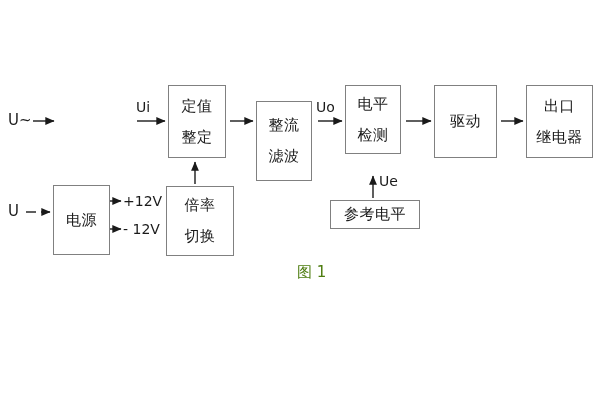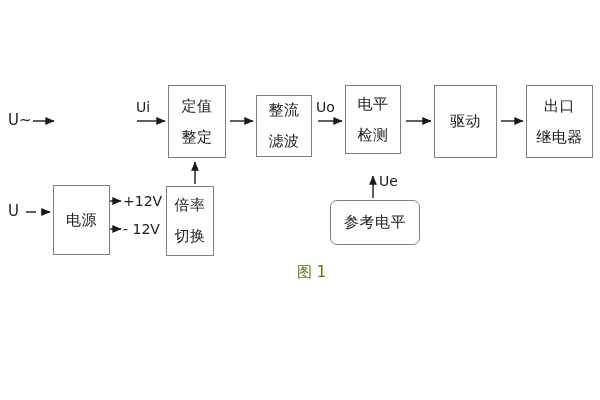--- a/index.html
+++ b/index.html
@@ -133,21 +133,21 @@
       <line x1="373" y1="198" x2="373" y2="176" stroke="#1a1a1a" stroke-width="1.4" marker-end="url(#ah)"></line>
     </g>
   </svg>
 
 
   <div class="box" style="left:168px; top:85px; width:58px; height:73px;">
     <span class="ln">定值</span>
     <span class="ln">整定</span>
   </div>
 
-  <div class="box" style="left:256px; top:95px; width:56px; height:62px;">
+  <div class="box" style="left:256px; top:101px; width:56px; height:80px;">
     <span class="ln">整流</span>
     <span class="ln">滤波</span>
   </div>
 
   <div class="box" style="left:345px; top:85px; width:56px; height:69px;">
     <span class="ln">电平</span>
     <span class="ln">检测</span>
   </div>
 
   <div class="box single" style="left:434px; top:85px; width:63px; height:73px;">
@@ -156,26 +156,26 @@
 
   <div class="box" style="left:526px; top:85px; width:67px; height:73px;">
     <span class="ln">出口</span>
     <span class="ln">继电器</span>
   </div>
 
   <div class="box single" style="left:53px; top:185px; width:57px; height:70px;">
     <span class="ln">电源</span>
   </div>
 
-  <div class="box" style="left:166px; top:186px; width:48px; height:70px;">
+  <div class="box" style="left:166px; top:186px; width:68px; height:70px;">
     <span class="ln">倍率</span>
     <span class="ln">切换</span>
   </div>
 
-  <div class="box single" style="left:330px; top:200px; width:90px; height:45px;border-radius:7px;">
+  <div class="box single" style="left:330px; top:200px; width:90px; height:29px;">
     <span class="ln">参考电平</span>
   </div>
 
   <div class="lbl big" style="left:8px; top:113px;">U~</div>
 
   <div class="lbl" style="left:136px; top:100px;">Ui</div>
 
   <div class="lbl" style="left:316px; top:100px;">Uo</div>
 
   <div class="lbl big" style="left:8px; top:204px;">U</div>

